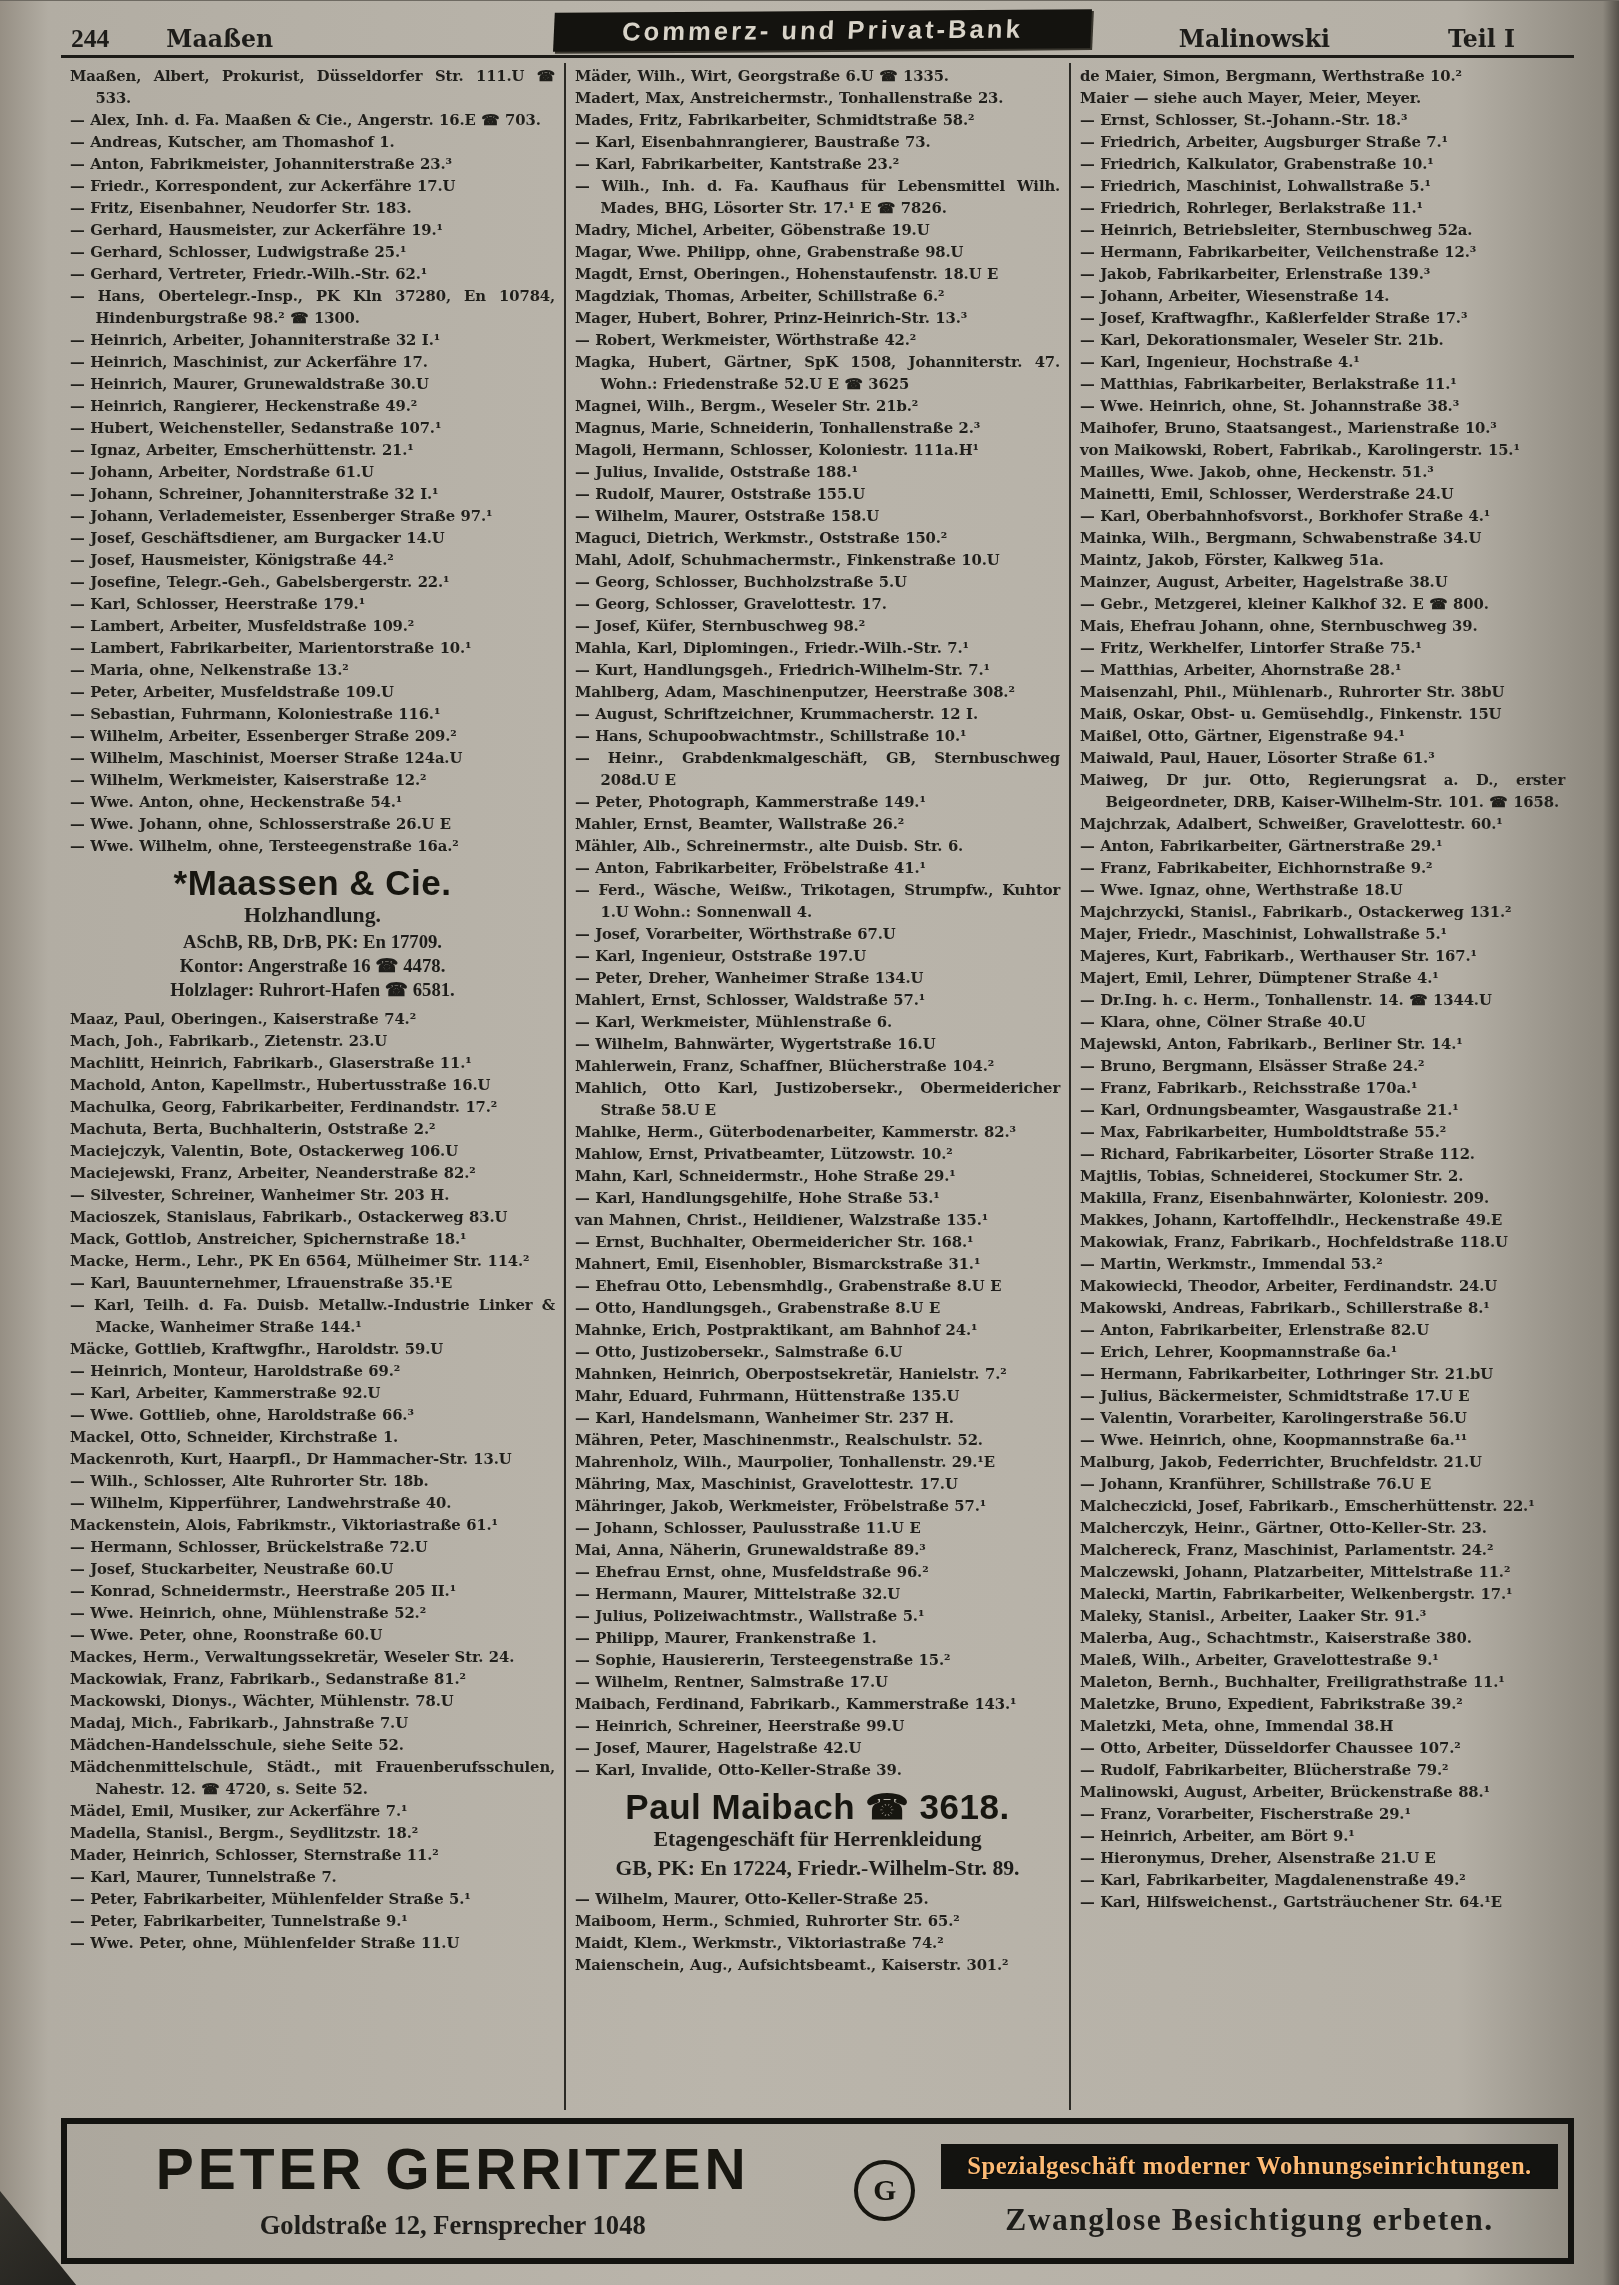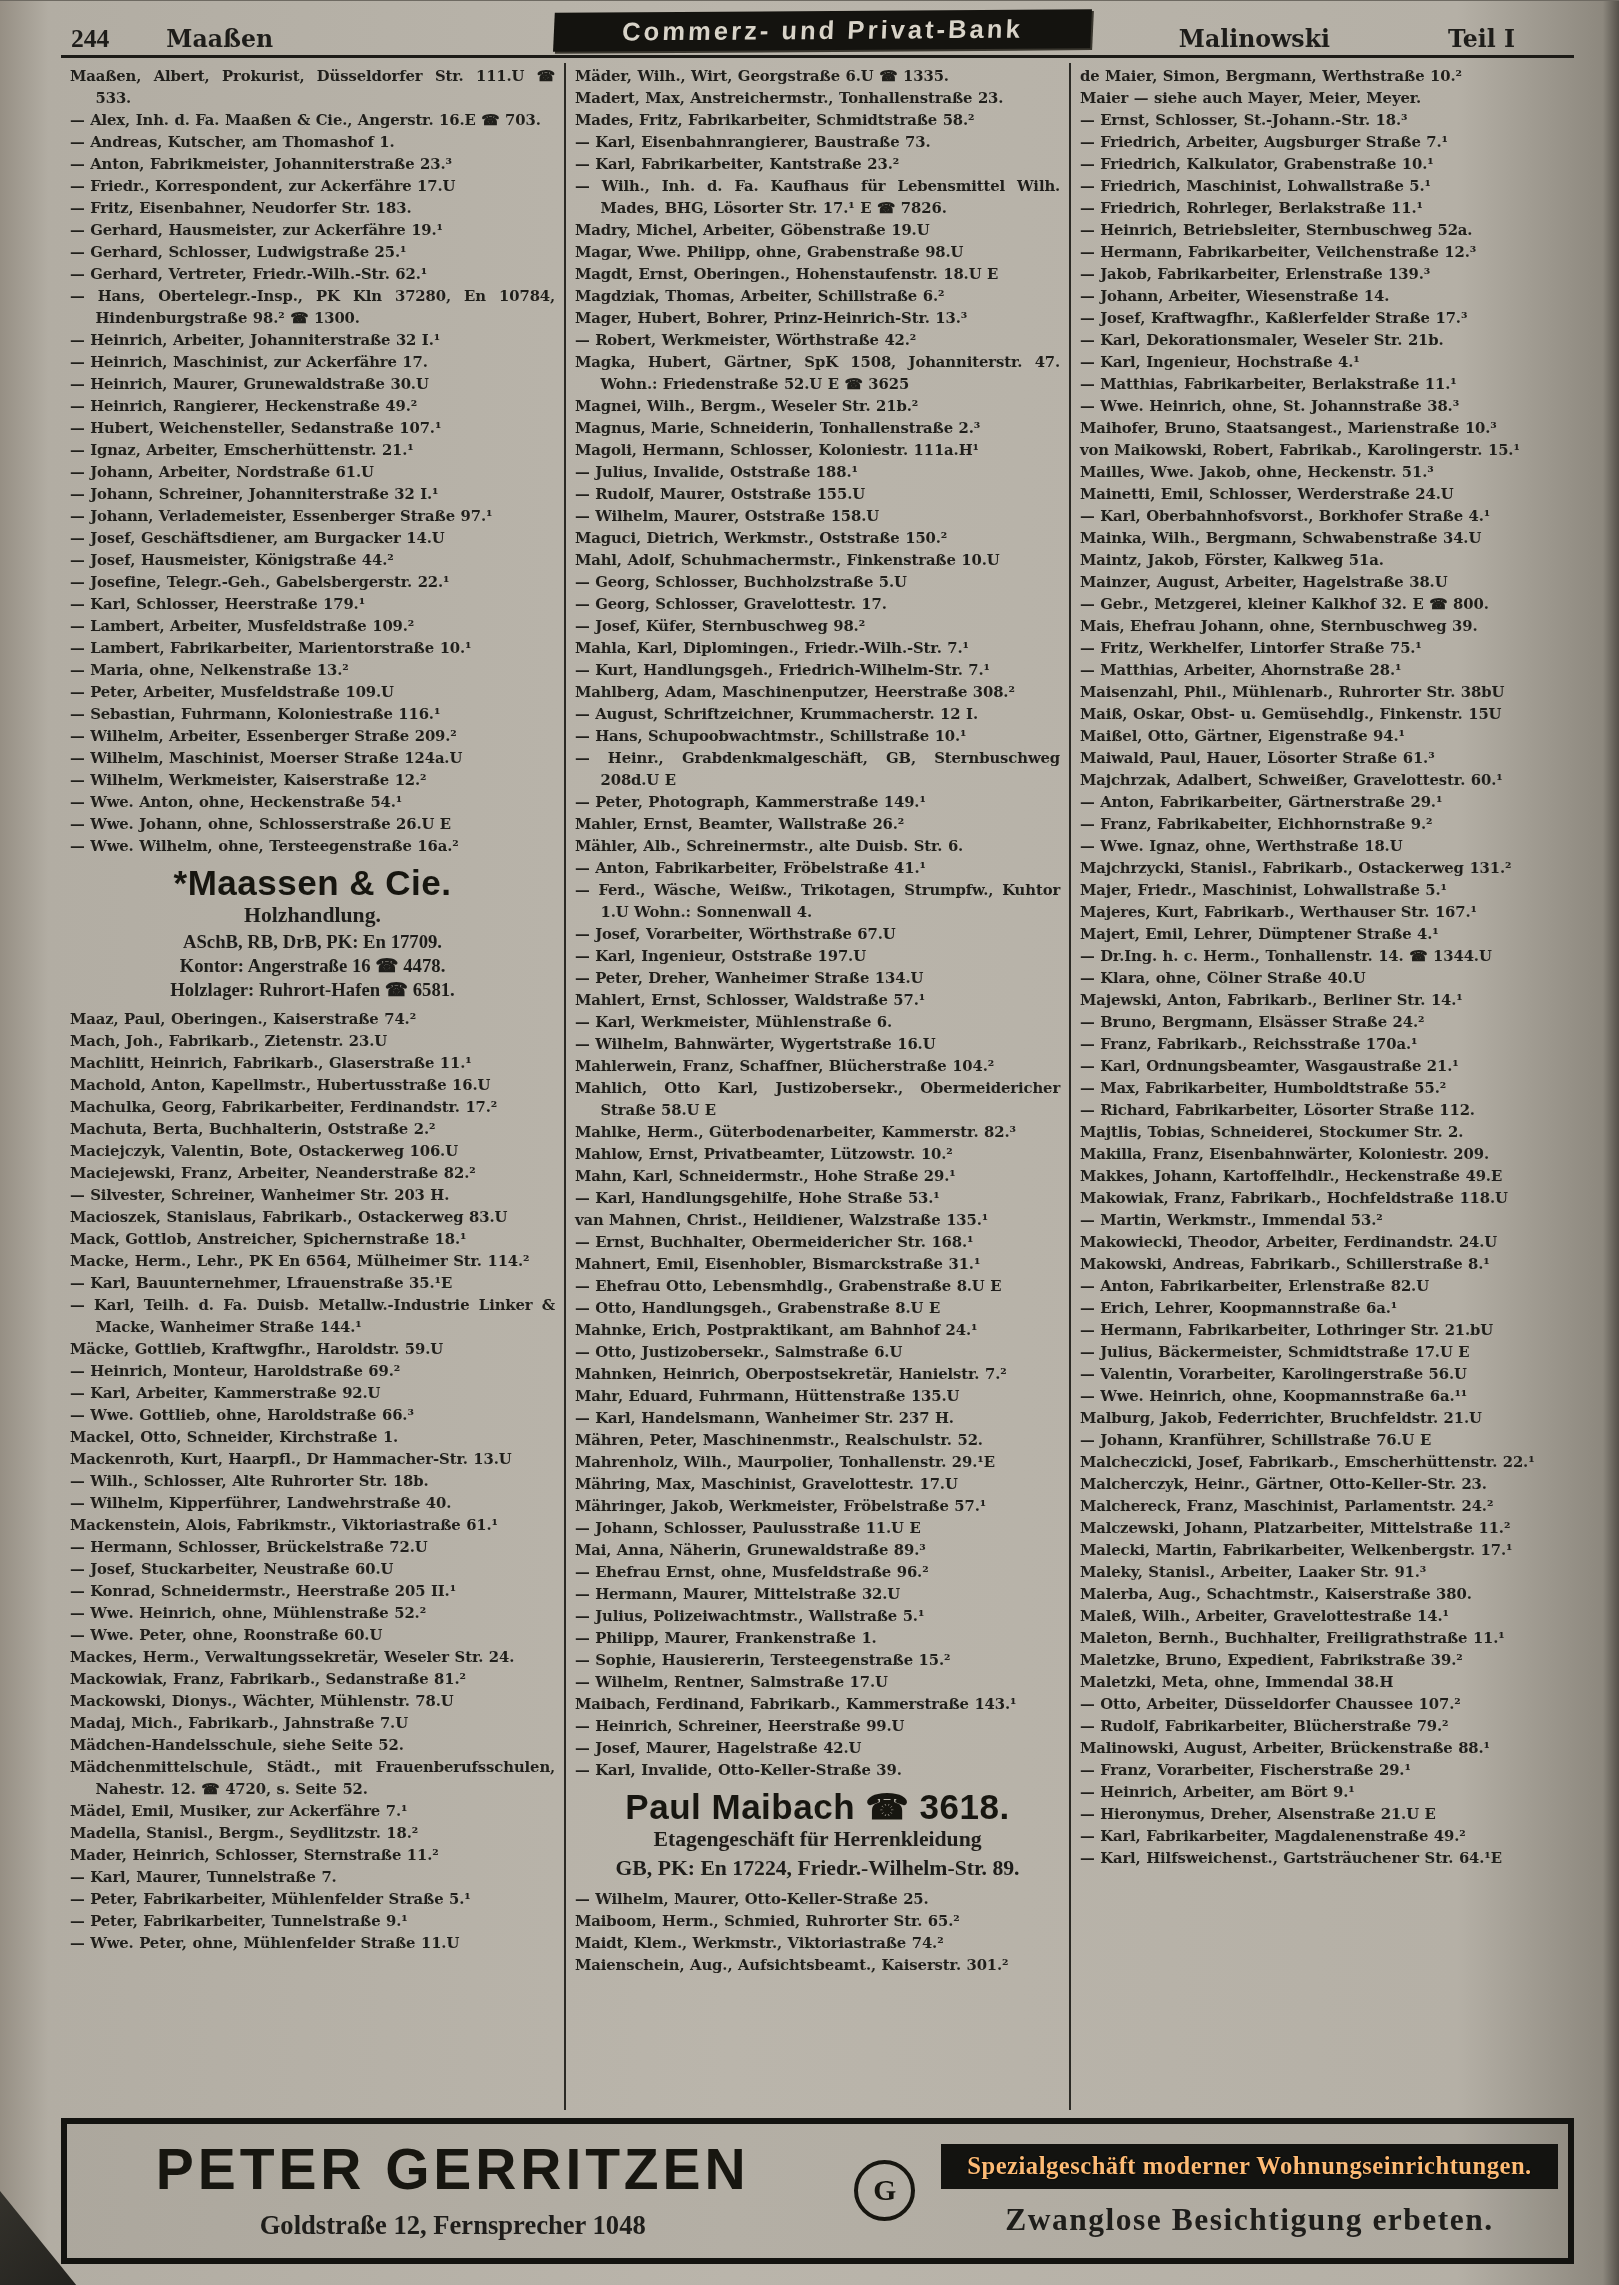--- a/index.html
+++ b/index.html
@@ -298,20 +298,21 @@
           <div class="entry">Maintz, Jakob, Förster, Kalkweg 51a.</div>
           <div class="entry">Mainzer, August, Arbeiter, Hagelstraße 38.U</div>
           <div class="entry">— Gebr., Metzgerei, kleiner Kalkhof 32. E ☎ 800.</div>
           <div class="entry">Mais, Ehefrau Johann, ohne, Sternbuschweg 39.</div>
           <div class="entry">— Fritz, Werkhelfer, Lintorfer Straße 75.¹</div>
           <div class="entry">— Matthias, Arbeiter, Ahornstraße 28.¹</div>
           <div class="entry">Maisenzahl, Phil., Mühlenarb., Ruhrorter Str. 38bU</div>
           <div class="entry">Maiß, Oskar, Obst- u. Gemüsehdlg., Finkenstr. 15U</div>
           <div class="entry">Maißel, Otto, Gärtner, Eigenstraße 94.¹</div>
           <div class="entry">Maiwald, Paul, Hauer, Lösorter Straße 61.³</div>
+          <div class="entry">Maiweg, Dr jur. Otto, Regierungsrat a. D., erster Beigeordneter, DRB, Kaiser-Wilhelm-Str. 101. ☎ 1658.</div>
           <div class="entry">Majchrzak, Adalbert, Schweißer, Gravelottestr. 60.¹</div>
           <div class="entry">— Anton, Fabrikarbeiter, Gärtnerstraße 29.¹</div>
           <div class="entry">— Franz, Fabrikabeiter, Eichhornstraße 9.²</div>
           <div class="entry">— Wwe. Ignaz, ohne, Werthstraße 18.U</div>
           <div class="entry">Majchrzycki, Stanisl., Fabrikarb., Ostackerweg 131.²</div>
           <div class="entry">Majer, Friedr., Maschinist, Lohwallstraße 5.¹</div>
           <div class="entry">Majeres, Kurt, Fabrikarb., Werthauser Str. 167.¹</div>
           <div class="entry">Majert, Emil, Lehrer, Dümptener Straße 4.¹</div>
           <div class="entry">— Dr.Ing. h. c. Herm., Tonhallenstr. 14. ☎ 1344.U</div>
           <div class="entry">— Klara, ohne, Cölner Straße 40.U</div>
@@ -336,21 +337,21 @@
           <div class="entry">— Wwe. Heinrich, ohne, Koopmannstraße 6a.¹¹</div>
           <div class="entry">Malburg, Jakob, Federrichter, Bruchfeldstr. 21.U</div>
           <div class="entry">— Johann, Kranführer, Schillstraße 76.U E</div>
           <div class="entry">Malcheczicki, Josef, Fabrikarb., Emscherhüttenstr. 22.¹</div>
           <div class="entry">Malcherczyk, Heinr., Gärtner, Otto-Keller-Str. 23.</div>
           <div class="entry">Malchereck, Franz, Maschinist, Parlamentstr. 24.²</div>
           <div class="entry">Malczewski, Johann, Platzarbeiter, Mittelstraße 11.²</div>
           <div class="entry">Malecki, Martin, Fabrikarbeiter, Welkenbergstr. 17.¹</div>
           <div class="entry">Maleky, Stanisl., Arbeiter, Laaker Str. 91.³</div>
           <div class="entry">Malerba, Aug., Schachtmstr., Kaiserstraße 380.</div>
-          <div class="entry">Maleß, Wilh., Arbeiter, Gravelottestraße 14.¹</div>
+          <div class="entry">Maleß, Wilh., Arbeiter, Gravelottestraße 9.¹</div>
           <div class="entry">Maleton, Bernh., Buchhalter, Freiligrathstraße 11.¹</div>
           <div class="entry">Maletzke, Bruno, Expedient, Fabrikstraße 39.²</div>
           <div class="entry">Maletzki, Meta, ohne, Immendal 38.H</div>
           <div class="entry">— Otto, Arbeiter, Düsseldorfer Chaussee 107.²</div>
           <div class="entry">— Rudolf, Fabrikarbeiter, Blücherstraße 79.²</div>
           <div class="entry">Malinowski, August, Arbeiter, Brückenstraße 88.¹</div>
           <div class="entry">— Franz, Vorarbeiter, Fischerstraße 29.¹</div>
           <div class="entry">— Heinrich, Arbeiter, am Bört 9.¹</div>
           <div class="entry">— Hieronymus, Dreher, Alsenstraße 21.U E</div>
           <div class="entry">— Karl, Fabrikarbeiter, Magdalenenstraße 49.²</div>

